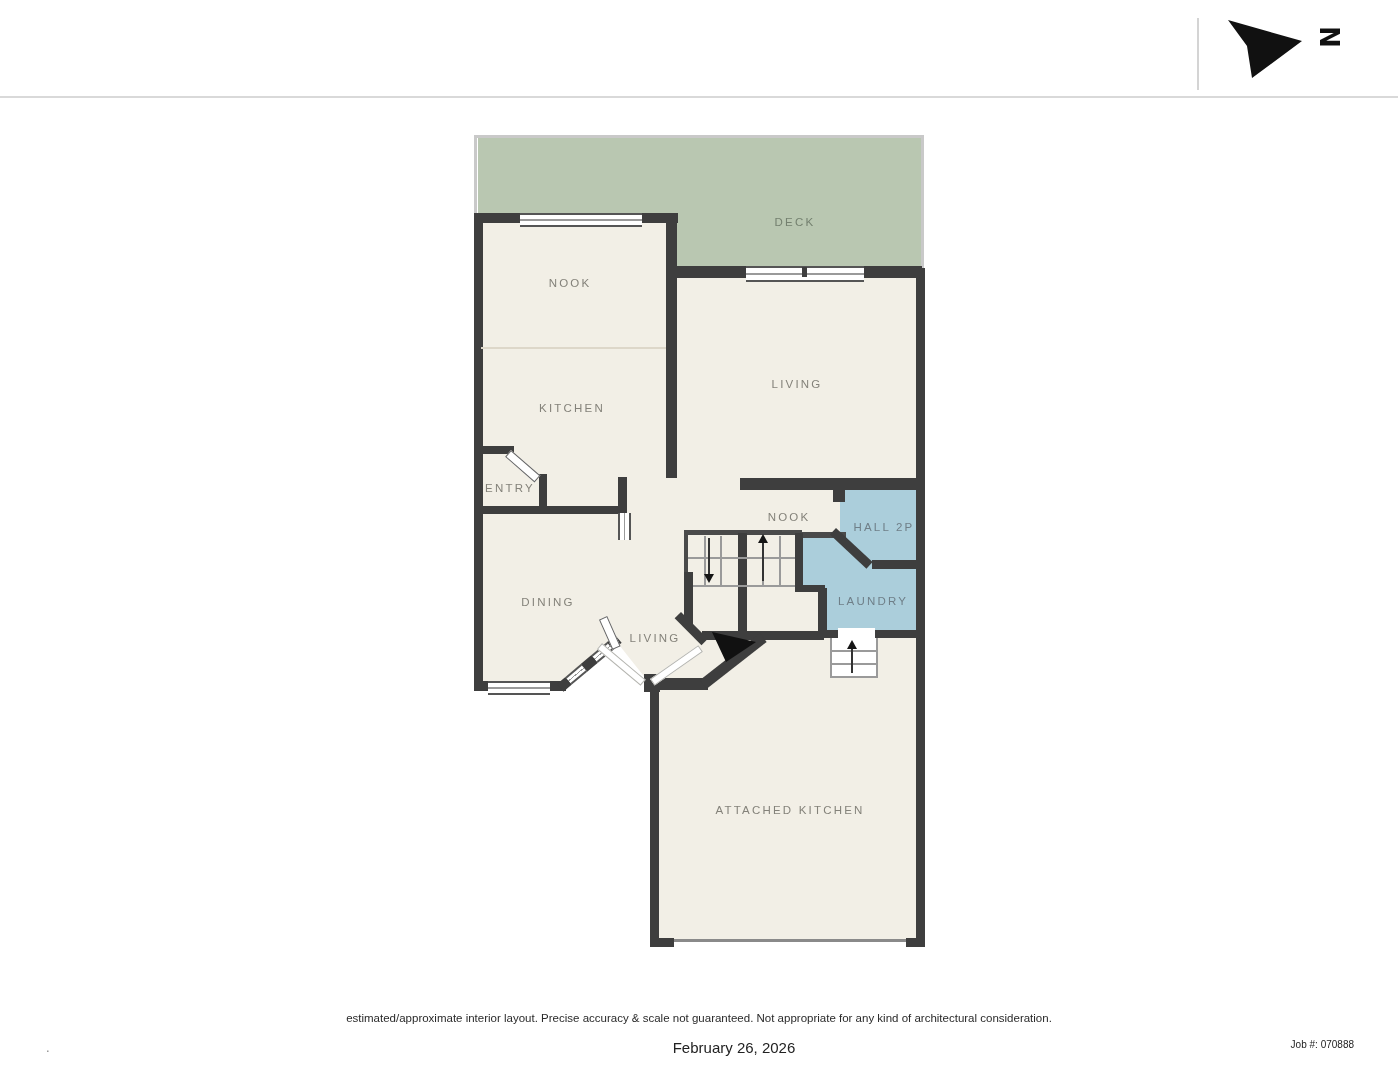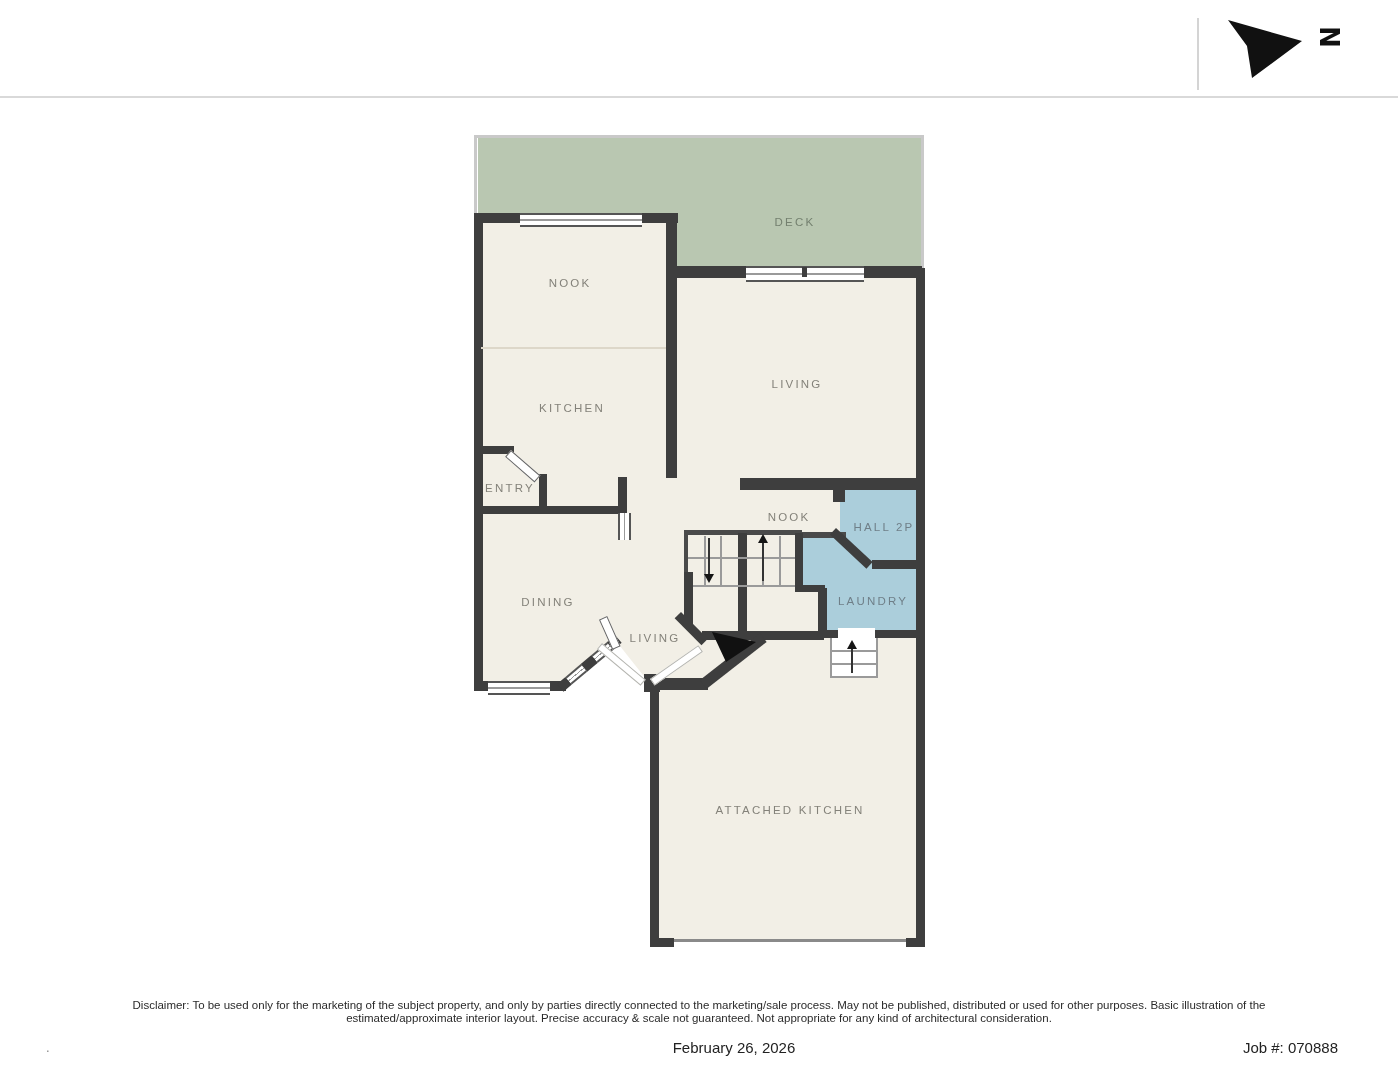--- a/index.html
+++ b/index.html
@@ -34,21 +34,21 @@
   .arrow-up{position:absolute;width:0;height:0;border-left:5px solid transparent;
             border-right:5px solid transparent;border-bottom:9px solid #151515;}
   .arrow-down{position:absolute;width:0;height:0;border-left:5px solid transparent;
             border-right:5px solid transparent;border-top:9px solid #151515;}
   .stem{position:absolute;width:2px;background:#333;}
   
   .disclaimer{position:absolute;left:0;width:1398px;text-align:center;font-size:11.5px;
               color:#2a2a2a;}
   .footer-date{position:absolute;left:0;top:1039px;width:1468px;text-align:center;
                font-size:15px;color:#222;}
-  .footer-job{position:absolute;top:1039px;right:60px;font-size:15px;color:#222;}
+  .footer-job{position:absolute;top:1039px;right:44px;font-size:10px;color:#222;}
   .footer-dot{position:absolute;left:46px;top:1040px;font-size:13px;color:#888;}
 </style>
 </head>
 <body>
 
 <div id="page">
 
   <div class="hrule"></div>
   <div class="compass-sep"></div>
   <div class="compass">
@@ -167,19 +167,18 @@
   <div class="room-label" style="left:572px;top:408px">KITCHEN</div>
   <div class="room-label" style="left:797px;top:384px">LIVING</div>
   <div class="room-label" style="left:510px;top:488px">ENTRY</div>
   <div class="room-label" style="left:548px;top:602px">DINING</div>
   <div class="room-label" style="left:655px;top:638px">LIVING</div>
   <div class="room-label" style="left:789px;top:517px">NOOK</div>
   <div class="room-label" style="left:884px;top:527px;color:#6f7f88">HALL 2P</div>
   <div class="room-label" style="left:873px;top:601px;color:#6f7f88">LAUNDRY</div>
   <div class="room-label" style="left:790px;top:810px">ATTACHED KITCHEN</div>
 
-  <div class="disclaimer" style="top:999px">Disclaimer: To be used only for the marketing of the subject property, and only by parties directly connected to the marketing/sale process. May not be published, distributed or used for other purposes. Basic illustration of the</div>
   <div class="disclaimer" style="top:1012px">estimated/approximate interior layout. Precise accuracy &amp; scale not guaranteed. Not appropriate for any kind of architectural consideration.</div>
   <div class="footer-dot">.</div>
   <div class="footer-date">February 26, 2026</div>
   <div class="footer-job">Job #: 070888</div>
 
 </div>
 
 </body></html>

